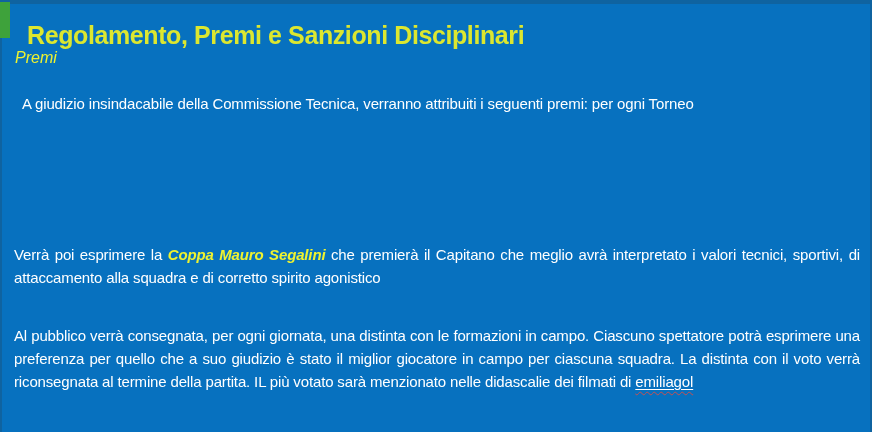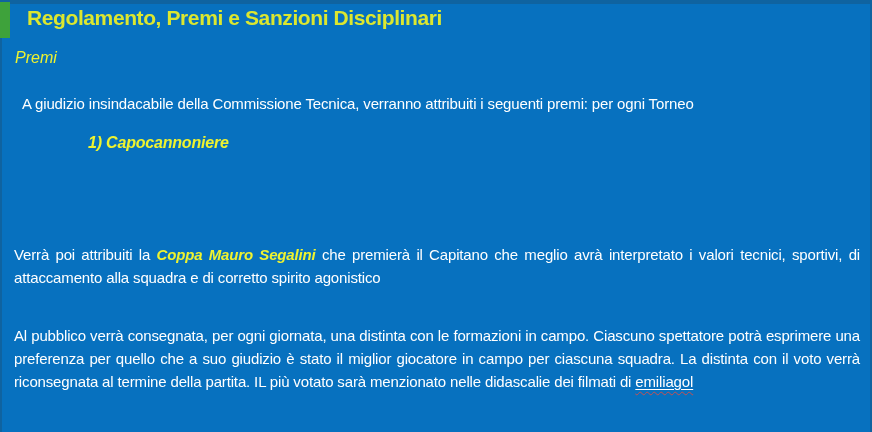--- a/index.html
+++ b/index.html
@@ -25,22 +25,22 @@
     box-shadow: inset 0 4px 0 var(--edge),
                 inset -2px 0 0 var(--edge),
                 inset 2px 0 0 var(--edge);
   }
   .accent-bar{
     position:absolute;left:0;top:2px;
     width:10px;height:36px;
     background:var(--green);
   }
   .slide-title{
-    position:absolute;left:27px;top:6px;
-    font-size:21px;font-weight:bold;
+    position:absolute;left:27px;top:21px;
+    font-size:25px;font-weight:bold;
     letter-spacing:-0.4px;
     color:var(--title-yellow);
   }
   .subtitle{
     position:absolute;left:15px;top:49px;
     font-size:16px;font-style:italic;
     color:var(--list-yellow);
   }
   .para{
     color:var(--body-white);
@@ -84,20 +84,19 @@
 
   <div class="accent-bar"></div>
 
   <h1 class="slide-title">Regolamento, Premi e Sanzioni Disciplinari</h1>
 
   <div class="subtitle">Premi</div>
 
   <p class="para p1">A giudizio insindacabile della Commissione Tecnica, verranno attribuiti i seguenti premi: per ogni Torneo</p>
 
   <div class="prize-list">
-    <div>1) Capocannoniere</div>
   </div>
 
-  <p class="para p2"><span>Verrà poi attribuiti la </span><span class="highlight">Coppa Mauro Segalini</span><span> che premierà il Capitano che meglio avrà interpretato i valori tecnici, sportivi, di attaccamento alla squadra e di corretto spirito agonistico</span></p>
+  <p class="para p2"><span>Verrà poi esprimere la </span><span class="highlight">Coppa Mauro Segalini</span><span> che premierà il Capitano che meglio avrà interpretato i valori tecnici, sportivi, di attaccamento alla squadra e di corretto spirito agonistico</span></p>
 
   <p class="para p3"><span>Al pubblico verrà consegnata, per ogni giornata, una distinta con le formazioni in campo. Ciascuno spettatore potrà esprimere una preferenza per quello che a suo giudizio è stato il miglior giocatore in campo per ciascuna squadra. La distinta con il voto verrà riconsegnata al termine della partita. IL più votato sarà menzionato nelle didascalie dei filmati di </span><span class="squiggle"><span class="ulwhite">emiliagol</span></span></p>
 
 </div>
 
 </body></html>

